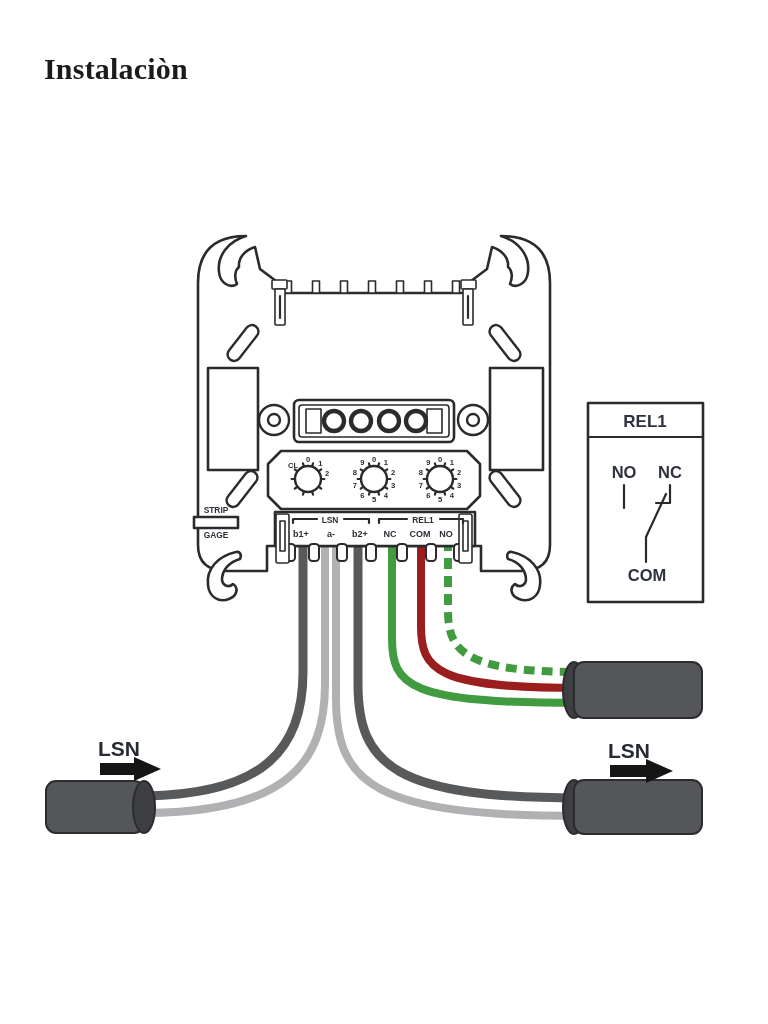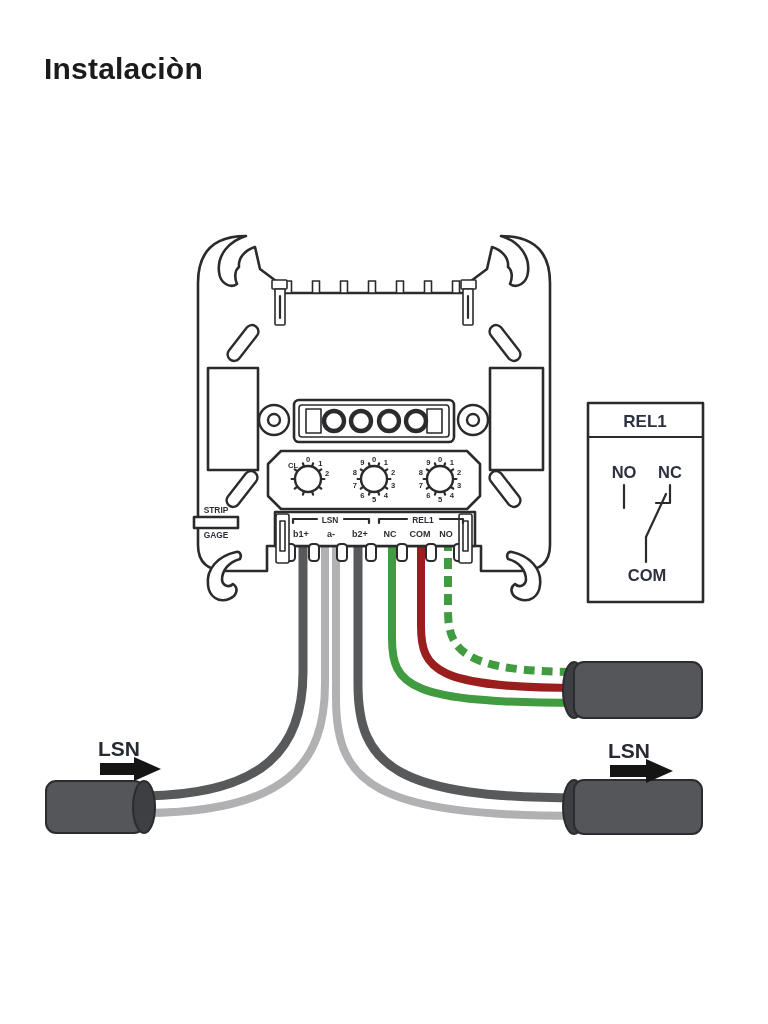--- a/index.html
+++ b/index.html
@@ -1,19 +1,19 @@
 <!DOCTYPE html>
 <html><head>
 <meta charset="utf-8">
 <style>
   html,body{margin:0;padding:0;background:#ffffff;}
   .page{position:relative;width:768px;height:1024px;background:#ffffff;overflow:hidden;
         font-family:"Liberation Sans", sans-serif;}
   .title{position:absolute;left:44px;top:52px;margin:0;font-size:30px;font-weight:bold;
-         color:#1b1b1d;letter-spacing:0.2px;}
+         color:#1b1b1d;letter-spacing:0.2px;font-family:Liberation Serif, serif;}
   svg.diagram{position:absolute;left:0;top:0;}
   
   .ln{fill:#ffffff;stroke:#2b2b2e;stroke-width:2.6;stroke-linejoin:round;stroke-linecap:round;}
   .ln-thin{fill:#ffffff;stroke:#2b2b2e;stroke-width:1.6;stroke-linejoin:round;}
   .ln-open{fill:none;stroke:#2b2b2e;stroke-width:2.2;stroke-linejoin:round;stroke-linecap:round;}
   .hole{fill:#ffffff;stroke:#2b2b2e;stroke-width:2.4;}
   .win-circle{fill:#ffffff;stroke:#2b2b2e;stroke-width:4.4;}
   .dial-circle{fill:#ffffff;stroke:#2b2b2e;stroke-width:2.4;}
   .dial-tick{stroke:#2b2b2e;stroke-width:2.2;stroke-linecap:round;}
   .dial-label{font-size:7.6px;font-weight:bold;fill:#2b2b2e;}

